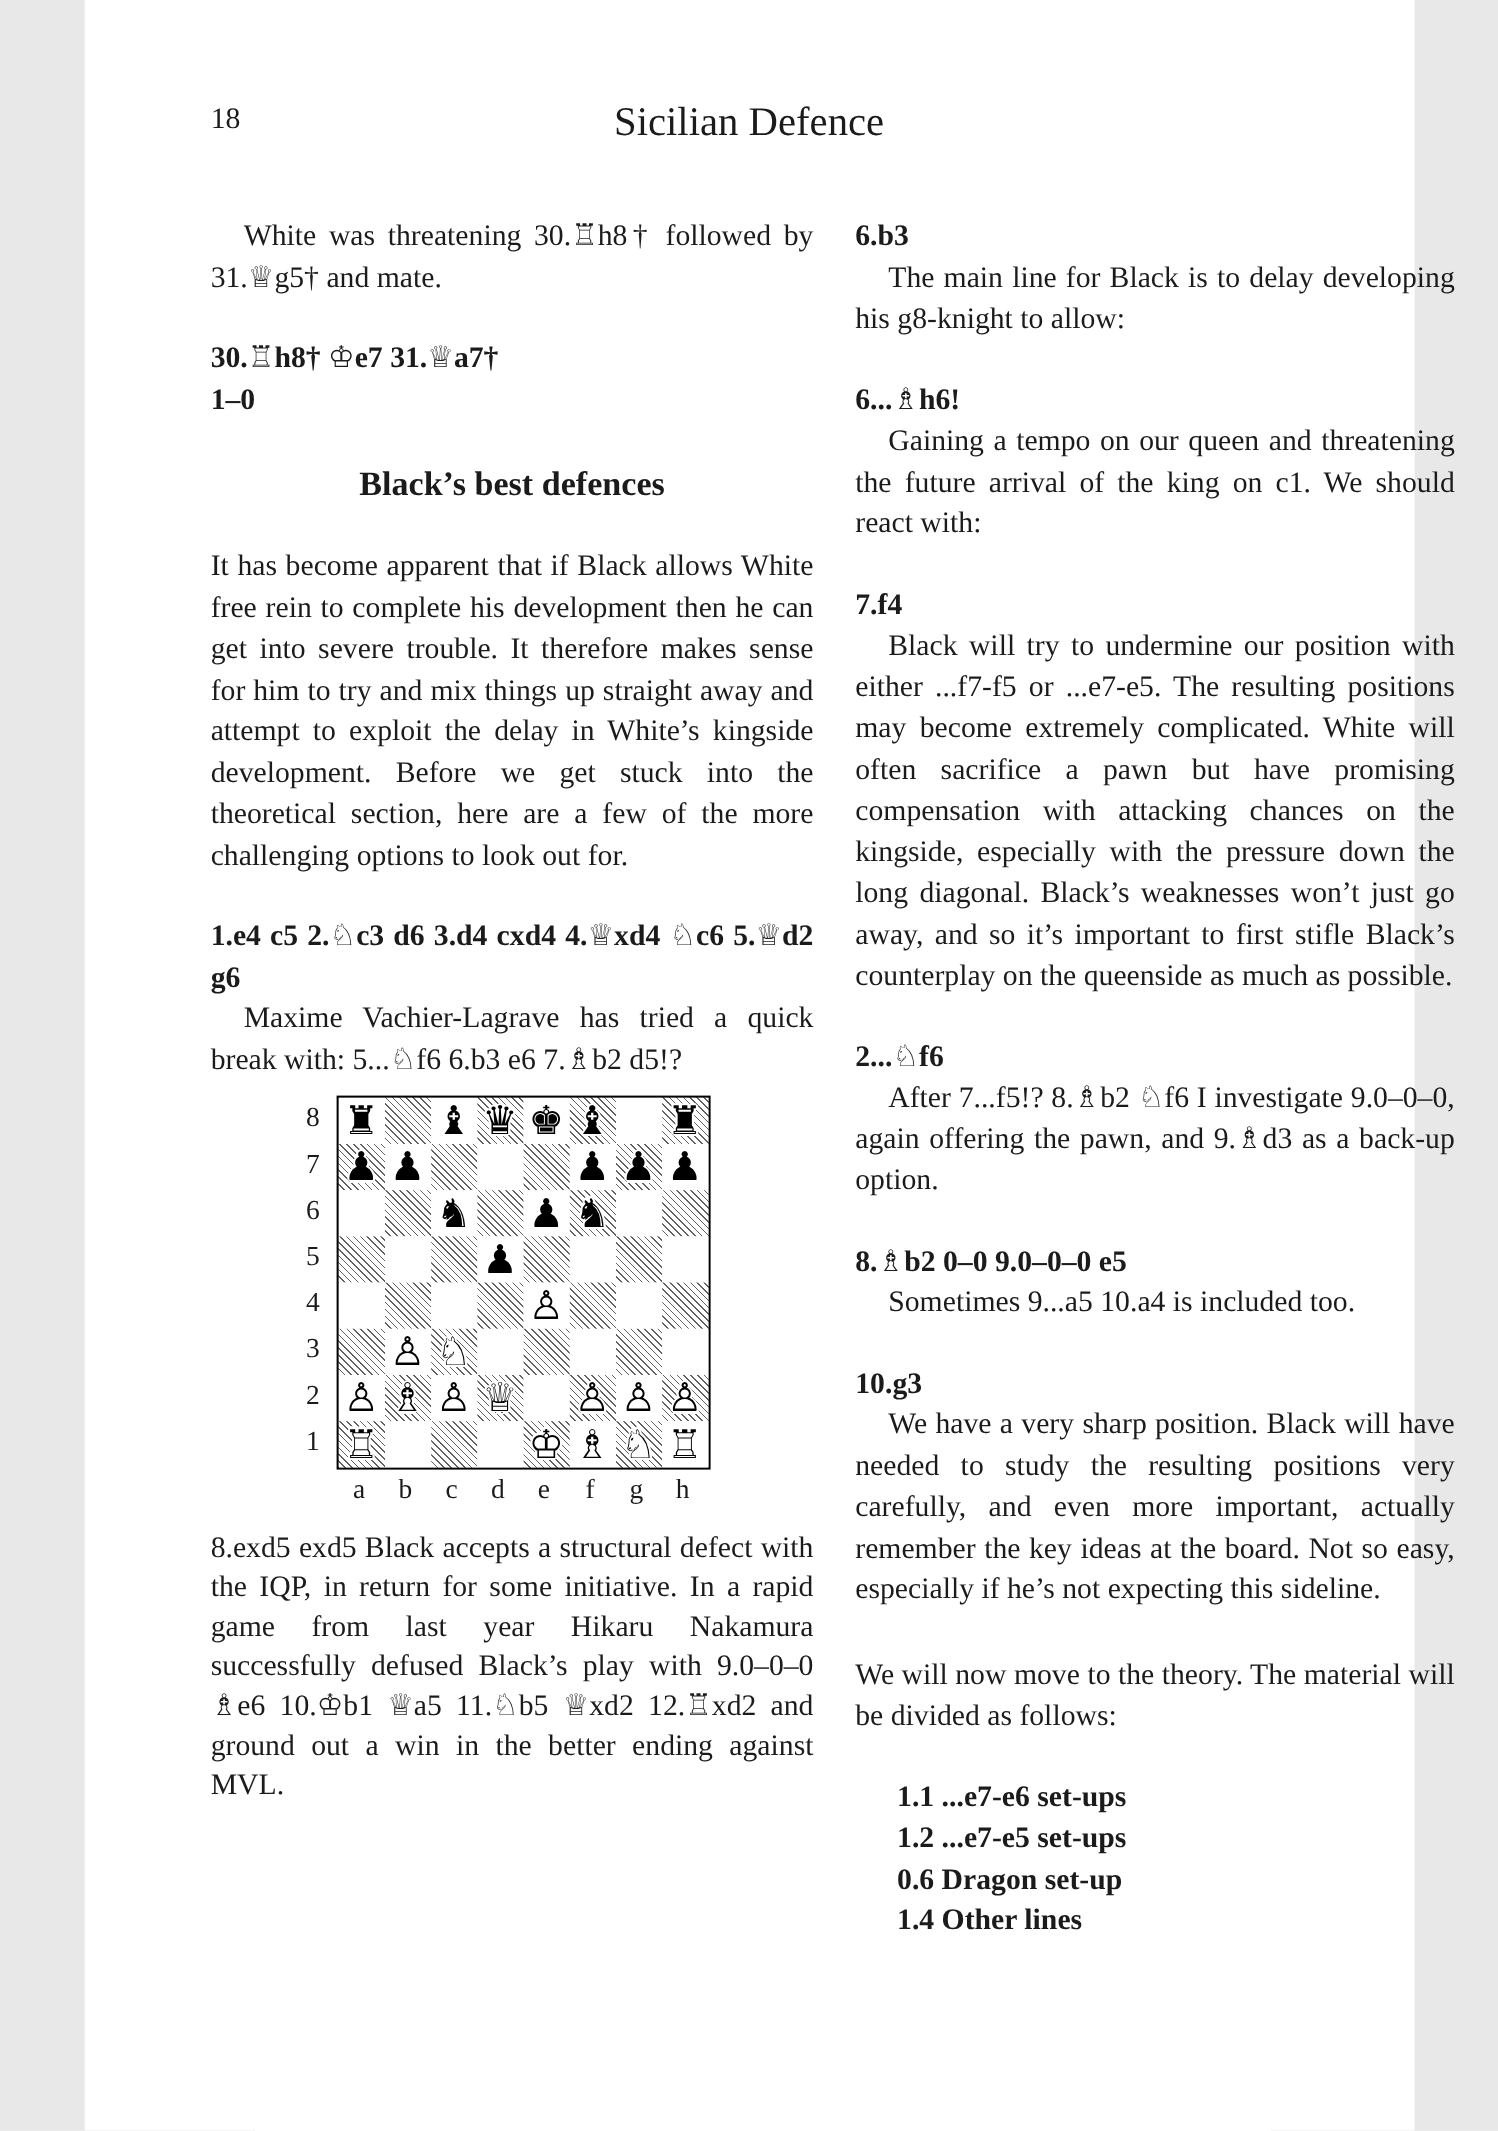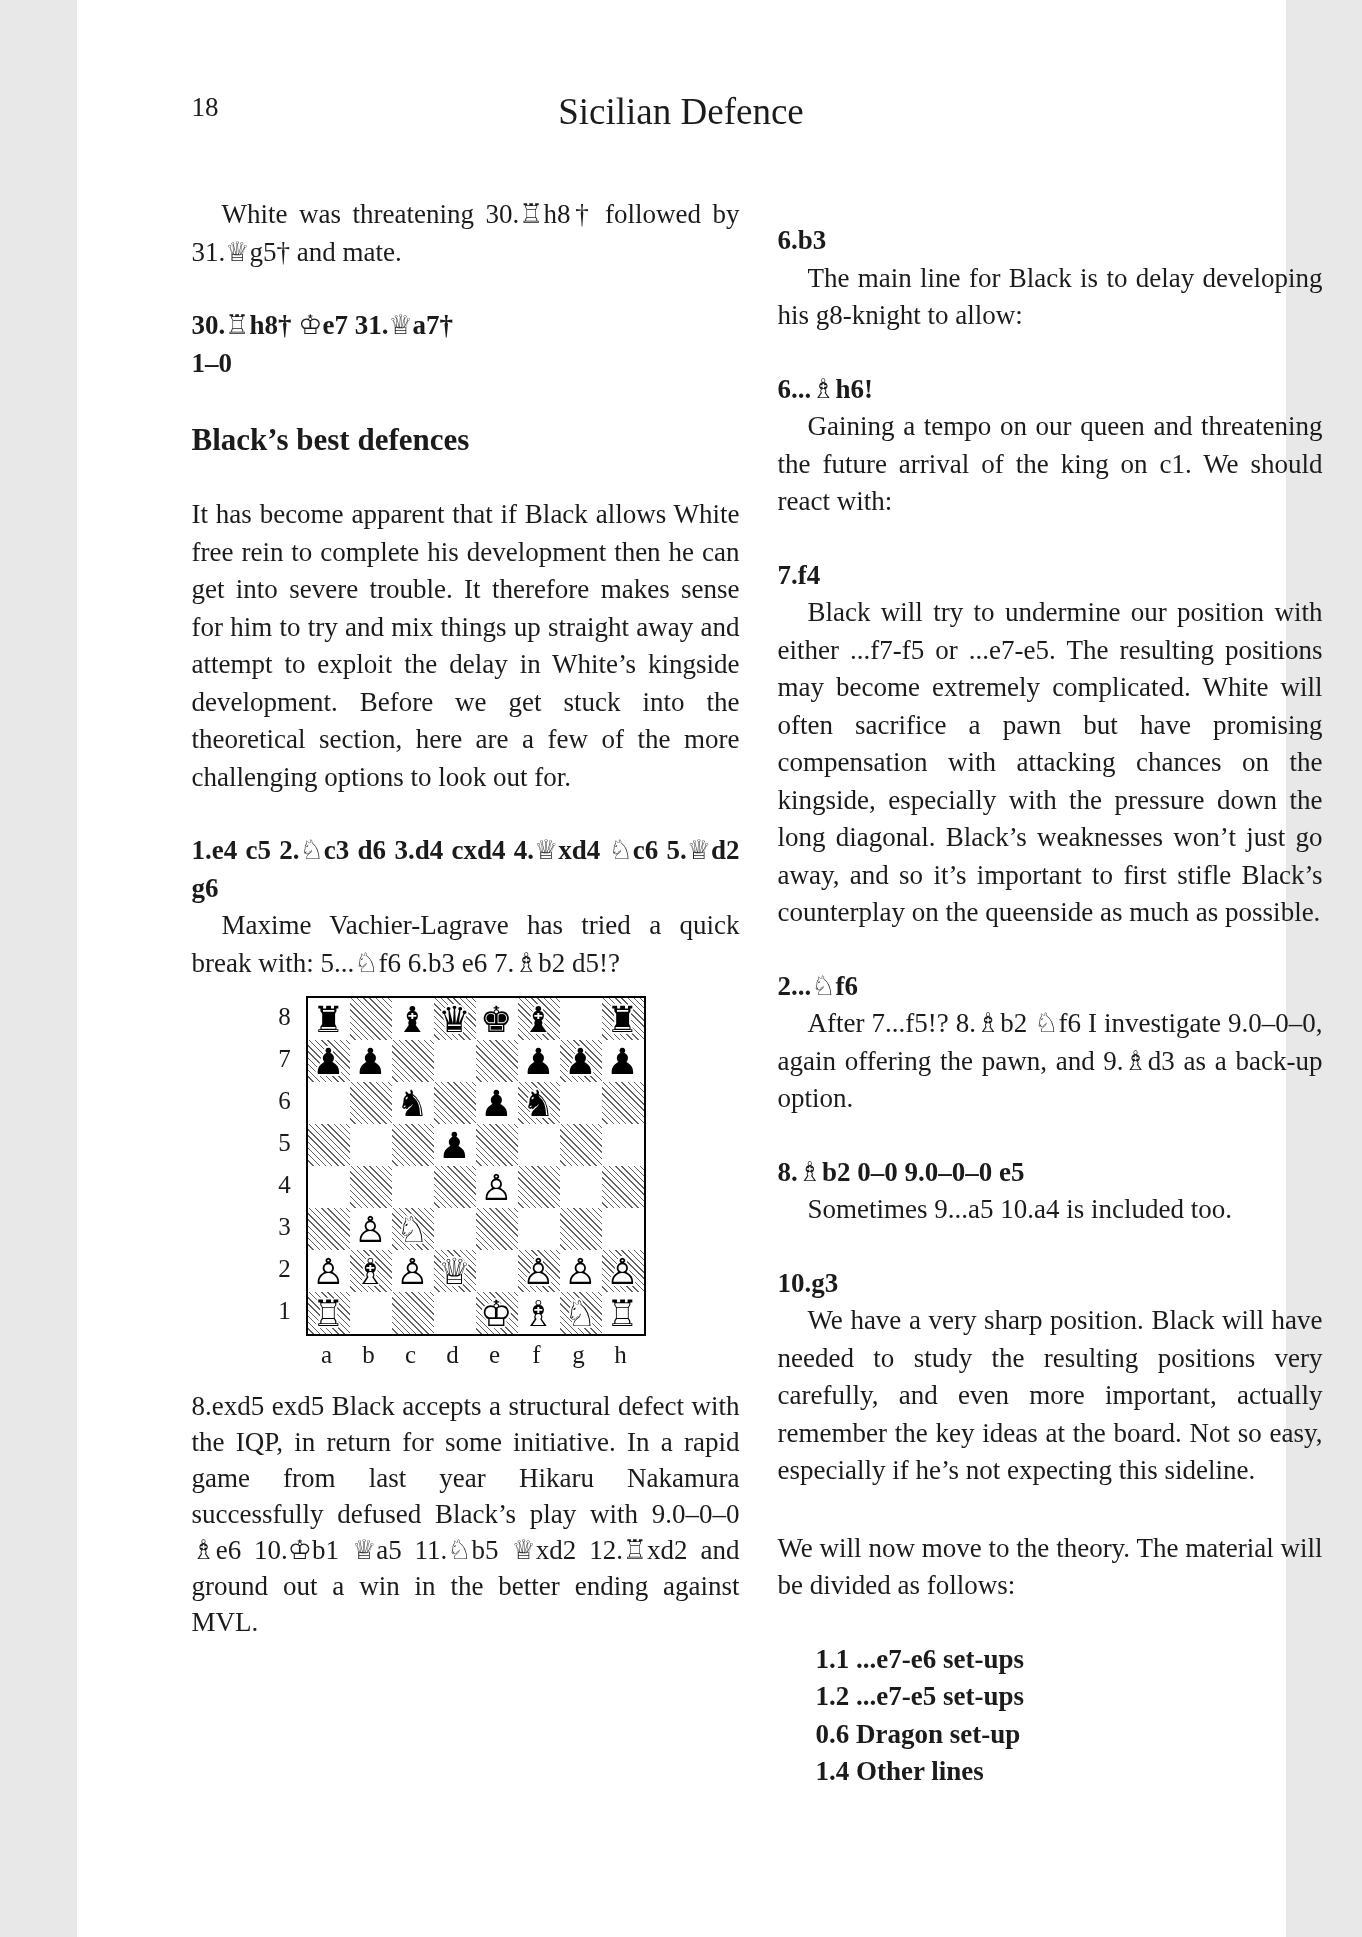--- a/index.html
+++ b/index.html
@@ -17,25 +17,25 @@
   }
   .booktitle {
     position:absolute; left:0; right:0; top:90px;
     text-align:center; font-size:37px;
   }
   .cols {
     position:absolute; left:115px; top:196px;
     display:flex; gap:38px;
   }
   .col { width:548px; font-size:27px; line-height:37.5px; text-align:justify; }
-  .col.right { width:545px;margin-top:26px; }
+  .col.right { width:545px; }
   p { margin:0; }
   p.indent { text-indent:30px; }
   h2.centerhead {
-    margin:38px 0 36px 0; text-align:left;
+    margin:38px 0 36px 0; text-align:center;
     font-size:31px; font-weight:bold; line-height:40px;
   }
   h3.move { margin:36px 0 0 0; font-weight:bold; font-size:27px; line-height:37.5px; text-align:justify; }
   h3.move.first { margin-top:0; }
   .result { font-weight:bold; }
   .outro { margin-top:40px; }
   .toc { margin-top:36px; padding-left:38px; font-weight:bold; }
   .toc div { line-height:37.5px; }
 
   

